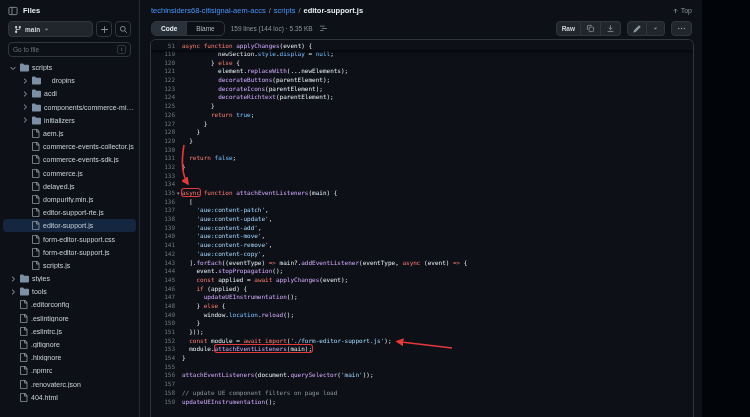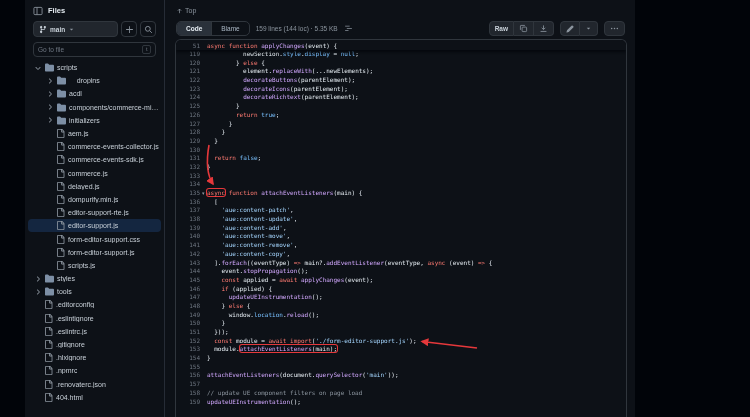--- a/index.html
+++ b/index.html
@@ -2,21 +2,21 @@
 <html style="--ann: #e5383b; --link: #4493f8;"><head>
 <meta charset="utf-8">
 <style>
   :root{
     --bg:#0d1117; --border:#30363d; --border2:#262c36; --txt:#e6edf3; --muted:#8b949e;
     --gut:#6e7681; --link:#4493f8; --btnbg:#21262d; --ann:#e5383b; --sel:rgba(56,139,253,.18);
   }
   *{box-sizing:border-box;}
   html,body{margin:0;padding:0;background:#010409;}
   body{font-family:"Liberation Sans",sans-serif;}
-  .app{position:relative;width:610px;height:417px;overflow:hidden;background:var(--bg);color:var(--txt);margin-left:25px;}
+  .app{position:relative;width:702px;height:417px;overflow:hidden;background:var(--bg);color:var(--txt);}
 
   
   .sidebar{position:absolute;left:0;top:0;width:140px;height:417px;border-right:1px solid var(--border2);background:var(--bg);}
   .sb-head{display:flex;align-items:center;gap:5px;padding:5px 8px 2px 8px;height:18px;}
   .sb-title{font-size:7.5px;font-weight:700;color:var(--txt);}
   .icon-btn{display:inline-flex;align-items:center;justify-content:center;background:none;border:none;padding:0;cursor:pointer;color:var(--muted);}
   .sb-branch-row{display:flex;align-items:center;gap:3px;margin:3px 8px 0 8px;}
   .branch-btn{display:inline-flex;align-items:center;gap:3px;height:16px;padding:0 5px;background:var(--btnbg);border:1px solid var(--border);border-radius:4px;color:#c9d1d9;font-size:6.5px;font-weight:700;font-family:inherit;cursor:pointer;flex:1 1 auto;min-width:0;}
   .mini-btn{display:inline-flex;align-items:center;justify-content:center;width:16px;height:16px;background:none;border:1px solid var(--border);border-radius:4px;cursor:pointer;padding:0;flex:none;}
   .sb-search{display:flex;align-items:center;justify-content:space-between;height:15px;margin:5px 8px 4px 8px;padding:0 4px;border:1px solid var(--border);border-radius:4px;font-size:6.5px;color:var(--gut);cursor:text;}
@@ -283,20 +283,23 @@
           <svg width="9" height="9" viewBox="0 0 16 16" fill="#8b949e">
             <path d="M2 1.75C2 .784 2.784 0 3.75 0h6.586c.464 0 .909.184 1.237.513l2.914 2.914c.329.328.513.773.513 1.237v9.586A1.75 1.75 0 0 1 13.25 16h-9.5A1.75 1.75 0 0 1 2 14.25V1.75zm1.75-.25a.25.25 0 0 0-.25.25v12.5c0 .138.112.25.25.25h9.5a.25.25 0 0 0 .25-.25V6h-2.75A1.75 1.75 0 0 1 9 4.25V1.5H3.75zm6.75.062V4.25c0 .138.112.25.25.25h2.688l-2.938-2.938z"></path>
           </svg>
           <span class="tree-label">404.html</span>
         </div>
       </div>
   </aside>
 
   <main class="main">
     <div class="crumb-row">
+      <div class="crumbs">
+        <a>techinsiders68-citisignal-aem-accs</a><span class="sep">/</span><a>scripts</a><span class="sep">/</span><span class="file">editor-support.js</span>
+      </div>
       <a class="top-link">
         <svg width="7" height="8" viewBox="0 0 16 16" fill="none" stroke="#8b949e" stroke-width="1.7">
             <path d="M8 13V3.5M8 3.5l-4 4M8 3.5l4 4"></path>
           </svg>
         <span>Top</span>
       </a>
     </div>
 
     <div class="toolbar">
       <div class="seg">

